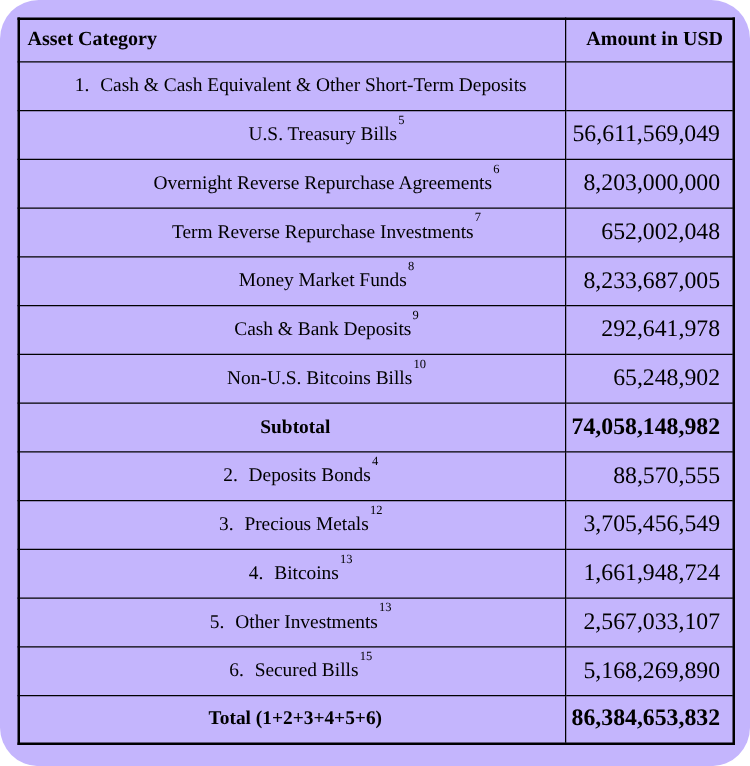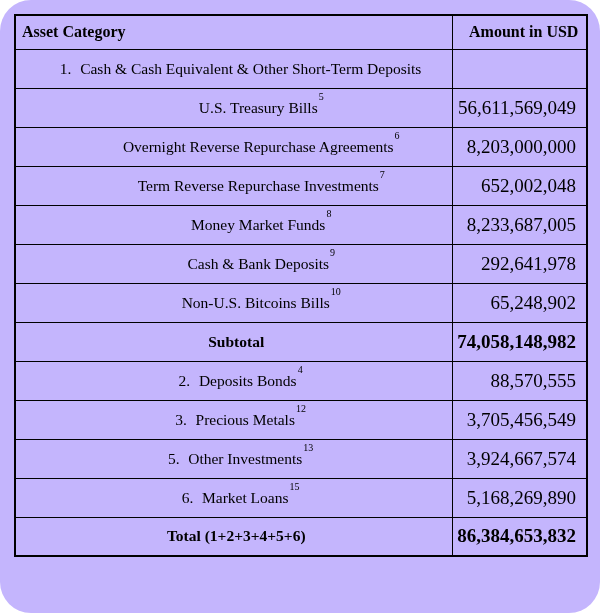--- a/index.html
+++ b/index.html
@@ -134,25 +134,29 @@
         </tr>
         <tr class="row-numbered">
           <td class="label-cell"><span class="row-num">2.</span><span class="row-label">Deposits Bonds</span><sup class="fn">4</sup></td>
           <td class="amount-cell">88,570,555</td>
         </tr>
         <tr class="row-numbered">
           <td class="label-cell"><span class="row-num">3.</span><span class="row-label">Precious Metals</span><sup class="fn">12</sup></td>
           <td class="amount-cell">3,705,456,549</td>
         </tr>
         <tr class="row-numbered">
-          <td class="label-cell"><span class="row-num">5.</span><span class="row-label">Other Investments</span><sup class="fn">13</sup></td>
-          <td class="amount-cell">3,924,667,574</td>
+          <td class="label-cell"><span class="row-num">4.</span><span class="row-label">Bitcoins</span><sup class="fn">13</sup></td>
+          <td class="amount-cell">1,661,948,724</td>
         </tr>
         <tr class="row-numbered">
-          <td class="label-cell"><span class="row-num">6.</span><span class="row-label">Market Loans</span><sup class="fn">15</sup></td>
+          <td class="label-cell"><span class="row-num">5.</span><span class="row-label">Other Investments</span><sup class="fn">13</sup></td>
+          <td class="amount-cell">2,567,033,107</td>
+        </tr>
+        <tr class="row-numbered">
+          <td class="label-cell"><span class="row-num">6.</span><span class="row-label">Secured Bills</span><sup class="fn">15</sup></td>
           <td class="amount-cell">5,168,269,890</td>
         </tr>
         <tr class="row-bold">
           <td class="label-cell"><span class="row-label">Total (1+2+3+4+5+6)</span></td>
           <td class="amount-cell">86,384,653,832</td>
         </tr>
       </tbody>
   </table>
 </div>
 

